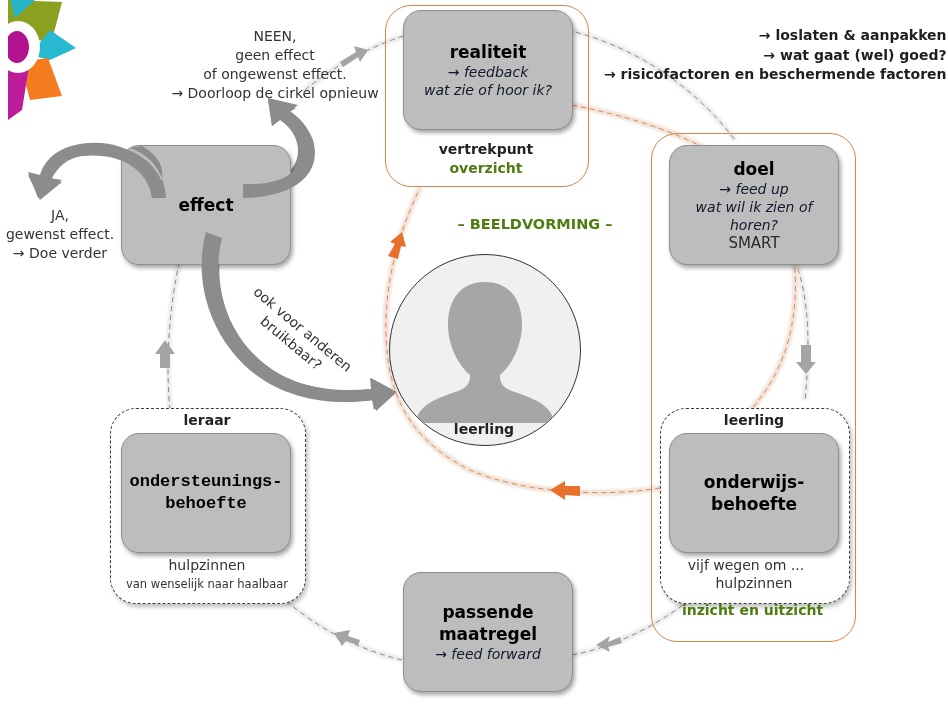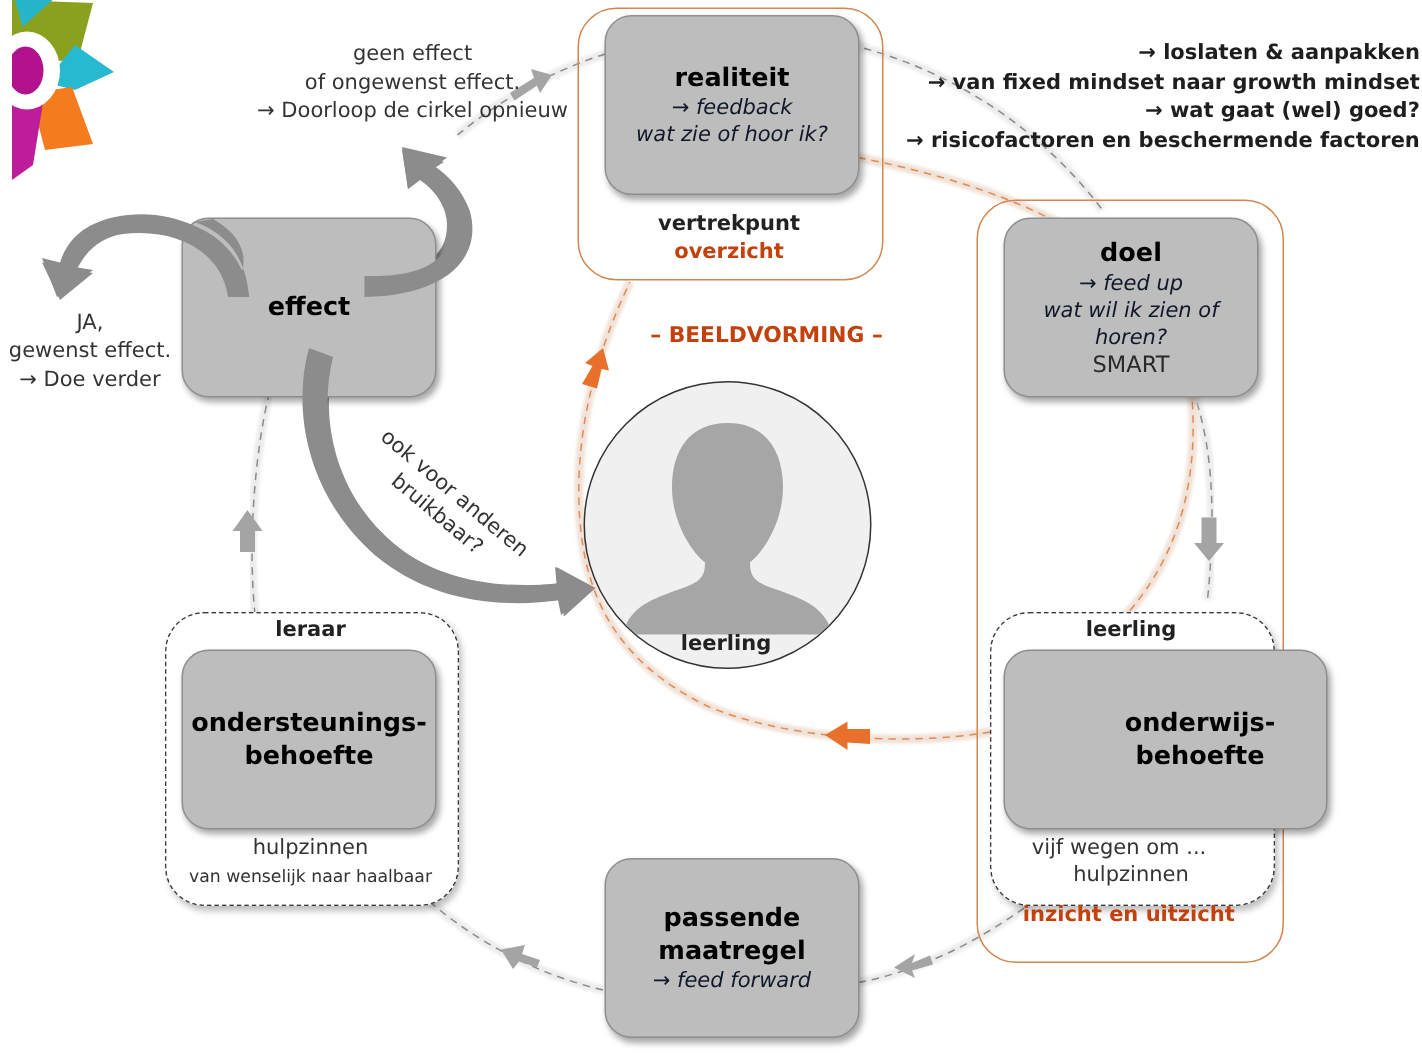--- a/index.html
+++ b/index.html
@@ -10,21 +10,21 @@
   .gbox { position:absolute; background:#bdbdbd; border:1px solid #8e8e8e; border-radius:18px;
           box-shadow: 2px 3px 4px rgba(0,0,0,0.35); display:flex; flex-direction:column;
           align-items:center; justify-content:center; text-align:center; }
   .title { font-weight:bold; font-size:17px; color:#000000; line-height:22px; }
   .ital { font-style:italic; font-size:14px; color:#0f172a; line-height:18px; font-family:"DejaVu Sans", sans-serif; }
   .normal { font-size:15px; color:#2a2a2a; }
   .orange-frame { position:absolute; border:1.5px solid #d3864f; border-radius:26px; background:transparent; }
   .dash-frame { position:absolute; border:1.5px dashed #3a3a3a; border-radius:26px; background:#fff;
                 box-shadow: 2px 3px 4px rgba(0,0,0,0.25); }
   .lbl-bold { position:absolute; font-weight:bold; font-size:14px; color:#222; text-align:center; }
-  .lbl-orange { position:absolute; font-weight:bold; font-size:14px; color:#c2410c; text-align:center; }
+  .lbl-orange { position:absolute; font-weight:bold; font-size:14px; color:#4d7c0f; text-align:center; }
   .small { position:absolute; font-size:13px; color:#333; text-align:center; line-height:17px; }
   .list { position:absolute; font-weight:bold; font-size:14px; color:#1e1e1e; line-height:19.5px; }
 </style>
 </head>
 <body>
 
 <svg class="bg" width="948" height="709" viewBox="0 0 948 709">
   <defs>
     <filter id="soft" x="-10%" y="-10%" width="120%" height="120%">
       <feGaussianBlur stdDeviation="1.2"></feGaussianBlur>
@@ -91,53 +91,52 @@
 <div class="gbox" style="left:403px;top:10px;width:168px;height:118px;">
   <div class="title">realiteit</div>
   <div class="ital">→ feedback</div>
   <div class="ital">wat zie of hoor ik?</div>
 </div>
 <div class="lbl-bold" style="left:385px;top:141px;width:202px;">vertrekpunt</div>
 <div class="lbl-orange" style="left:385px;top:160px;width:202px;">overzicht</div>
 
 <div class="list" style="left:604px;top:26px;text-align:right;">
   <div>→ loslaten &amp; aanpakken</div>
-  <div>→ van fixed mindset naar growth mindset</div>
   <div>→ wat gaat (wel) goed?</div>
   <div>→ risicofactoren en beschermende factoren</div>
 </div>
 
 <div class="orange-frame" style="left:651px;top:133px;width:203px;height:507px;"></div>
 <div class="gbox" style="left:669px;top:145px;width:168px;height:118px;">
   <div class="title">doel</div>
   <div class="ital">→ feed up</div>
   <div class="ital">wat wil ik zien of</div>
   <div class="ital">horen?</div>
   <div class="normal">SMART</div>
 </div>
 
 <div class="dash-frame" style="left:660px;top:408px;width:188px;height:194px;"></div>
 <div class="lbl-bold" style="left:660px;top:412px;width:188px;">leerling</div>
-<div class="gbox" style="left:669px;top:433px;width:168px;height:118px;padding-left:46px;">
+<div class="gbox" style="left:669px;top:433px;width:168px;height:118px;">
   <div class="title">onderwijs-</div>
   <div class="title">behoefte</div>
 </div>
 <div class="small" style="left:652px;top:557px;width:188px;font-size:14px;">vijf wegen om ...</div>
 <div class="small" style="left:660px;top:575px;width:188px;font-size:14px;">hulpzinnen</div>
 <div class="lbl-orange" style="left:651px;top:602px;width:203px;">inzicht en uitzicht</div>
 
 <div class="gbox" style="left:403px;top:572px;width:168px;height:118px;">
   <div class="title">passende</div>
   <div class="title">maatregel</div>
   <div class="ital">→ feed forward</div>
 </div>
 
 <div class="dash-frame" style="left:110px;top:408px;width:194px;height:194px;"></div>
 <div class="lbl-bold" style="left:110px;top:412px;width:194px;">leraar</div>
-<div class="gbox" style="left:121px;top:433px;width:168px;height:118px;">
+<div class="gbox" style="left:121px;top:433px;width:168px;height:118px;font-family:Liberation Mono, monospace;">
   <div class="title">ondersteunings-</div>
   <div class="title">behoefte</div>
 </div>
 <div class="small" style="left:110px;top:557px;width:194px;font-size:14px;">hulpzinnen</div>
 <div class="small" style="left:110px;top:576px;width:194px;font-size:11.5px;">van wenselijk naar haalbaar</div>
 
 <div class="gbox" style="left:121px;top:145px;width:168px;height:118px;z-index:0;">
   <div class="title">effect</div>
 </div>
 
@@ -145,33 +144,34 @@
   <g fill="#8c8c8c">
     <path d="M 165 200 C 160 165 140 148 120 145 L 125 145 C 150 150 165 170 165 200 Z" opacity="0"></path>
     <path d="M 166 198 C 164 172 152 156 130 148 L 142 146 C 160 156 172 174 152 198 Z"></path>
     <path d="M 166 198 C 162 160 125 138 80 147 C 58 152 46 164 40 178 L 28 175 L 40 200 L 62 182 L 51 180 C 58 166 68 158 82 156 C 118 152 148 168 152 198 Z"></path>
     <path d="M 243 198 C 300 197 322 170 313 140 C 308 127 300 118 290 111 L 298 105 L 268 98 L 272 126 L 281 119 C 294 127 300 140 300 152 C 300 176 278 185 243 184 Z"></path>
     <path d="M 206 232 C 194 275 206 332 250 370 C 285 400 332 406 374 400 L 376 411 L 397 392 L 371 378 L 372 389 C 330 394 290 386 262 362 C 222 328 212 278 222 238 Z"></path>
   </g>
 </svg>
 
 <div class="small" style="left:155px;top:27px;width:240px;font-size:14px;line-height:19px;">
+  <div>NEEN,</div>
   <div>geen effect</div>
   <div>of ongewenst effect.</div>
   <div>→ Doorloop de cirkel opnieuw</div>
 </div>
 <div class="small" style="left:0px;top:206px;width:120px;font-size:14px;line-height:19px;">
   <div>JA,</div>
   <div>gewenst effect.</div>
   <div>→ Doe verder</div>
 </div>
 <div class="small" style="left:222px;top:318px;width:150px;font-size:14px;line-height:18px;transform:rotate(40deg);">
   <div>ook voor anderen</div>
   <div>bruikbaar?</div>
 </div>
 
-<div class="lbl-orange" style="left:416px;top:216px;width:190px;font-size:14.5px;">– BEELDVORMING –</div>
+<div class="lbl-orange" style="left:440px;top:216px;width:190px;font-size:14.5px;">– BEELDVORMING –</div>
 <div class="abs" style="left:389px;top:254px;width:190px;height:190px;border-radius:50%;border:1.2px solid #333;background:#f0f0f0;overflow:hidden;">
   <svg width="190" height="190" viewBox="0 0 190 190">
     <path d="M 95 27 C 70 27 58 45 58 70 C 58 92 70 112 80 120 C 80 128 78 132 68 136 C 45 144 35 148 28 160 L 26 168 L 164 168 L 162 160 C 155 148 145 144 122 136 C 112 132 110 128 110 120 C 120 112 132 92 132 70 C 132 45 120 27 95 27 Z" fill="#a6a6a6"></path>
   </svg>
 </div>
 <div class="lbl-bold" style="left:389px;top:421px;width:190px;">leerling</div>
 
 </body></html>

